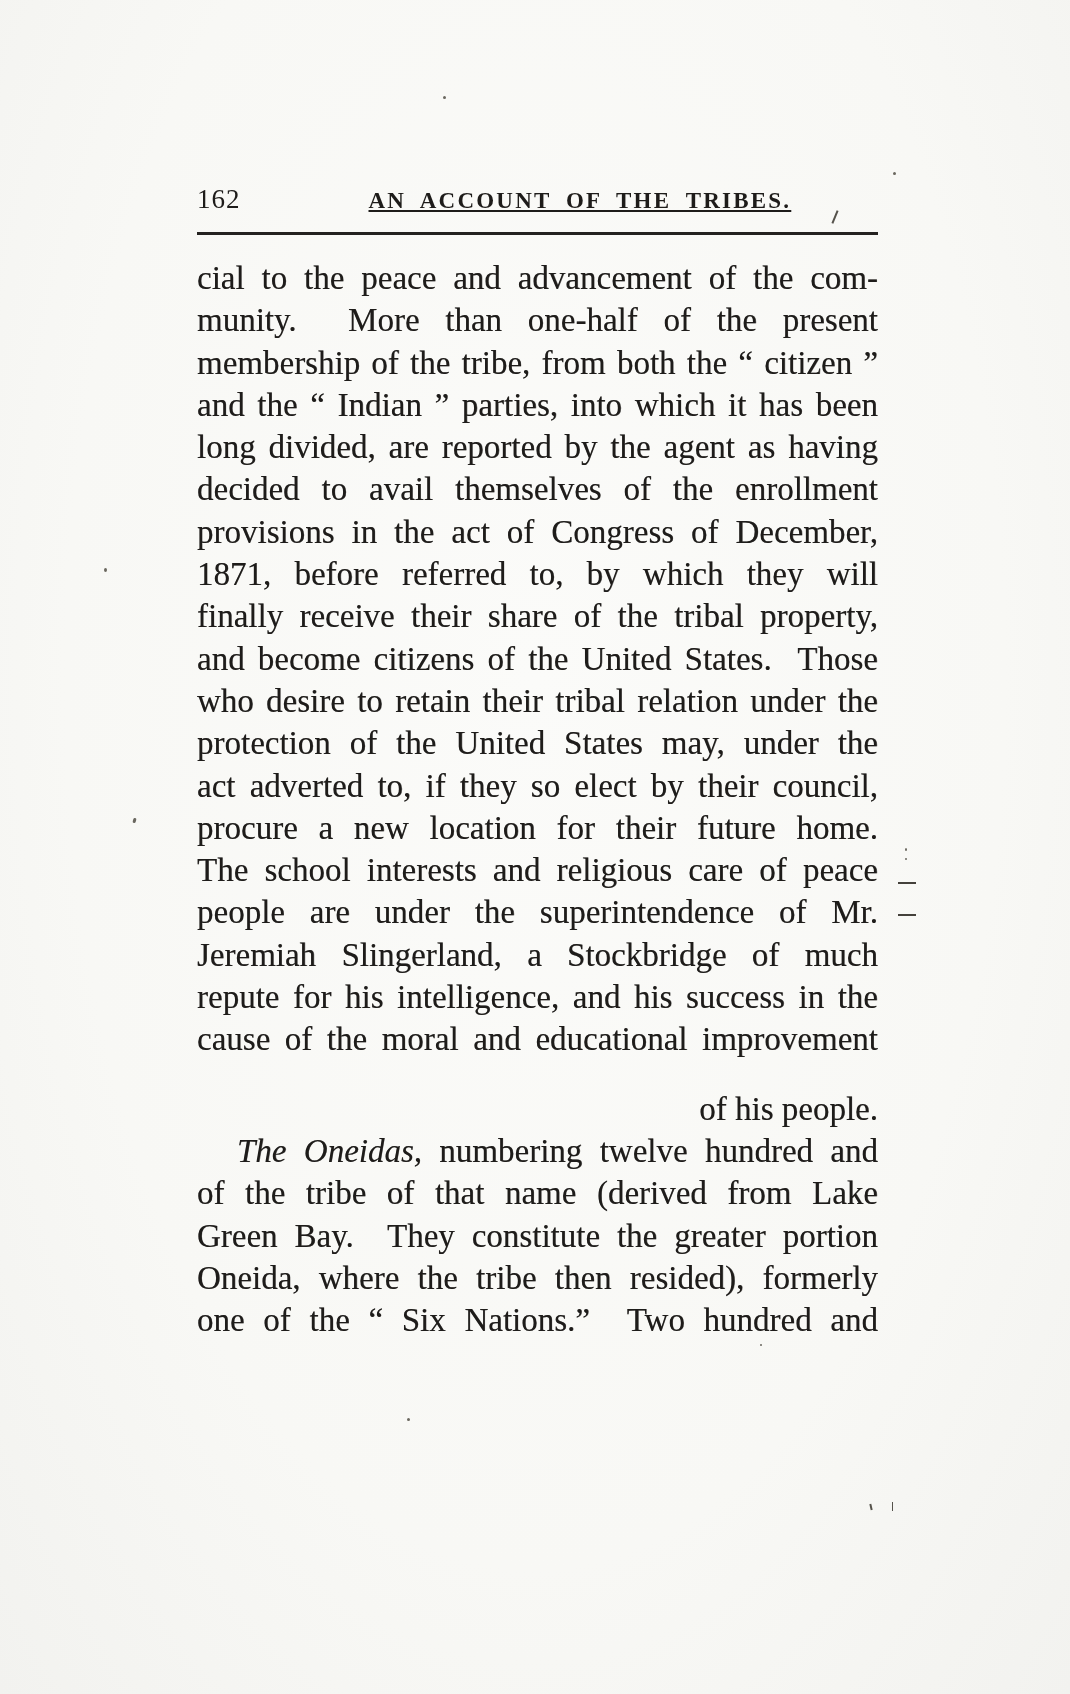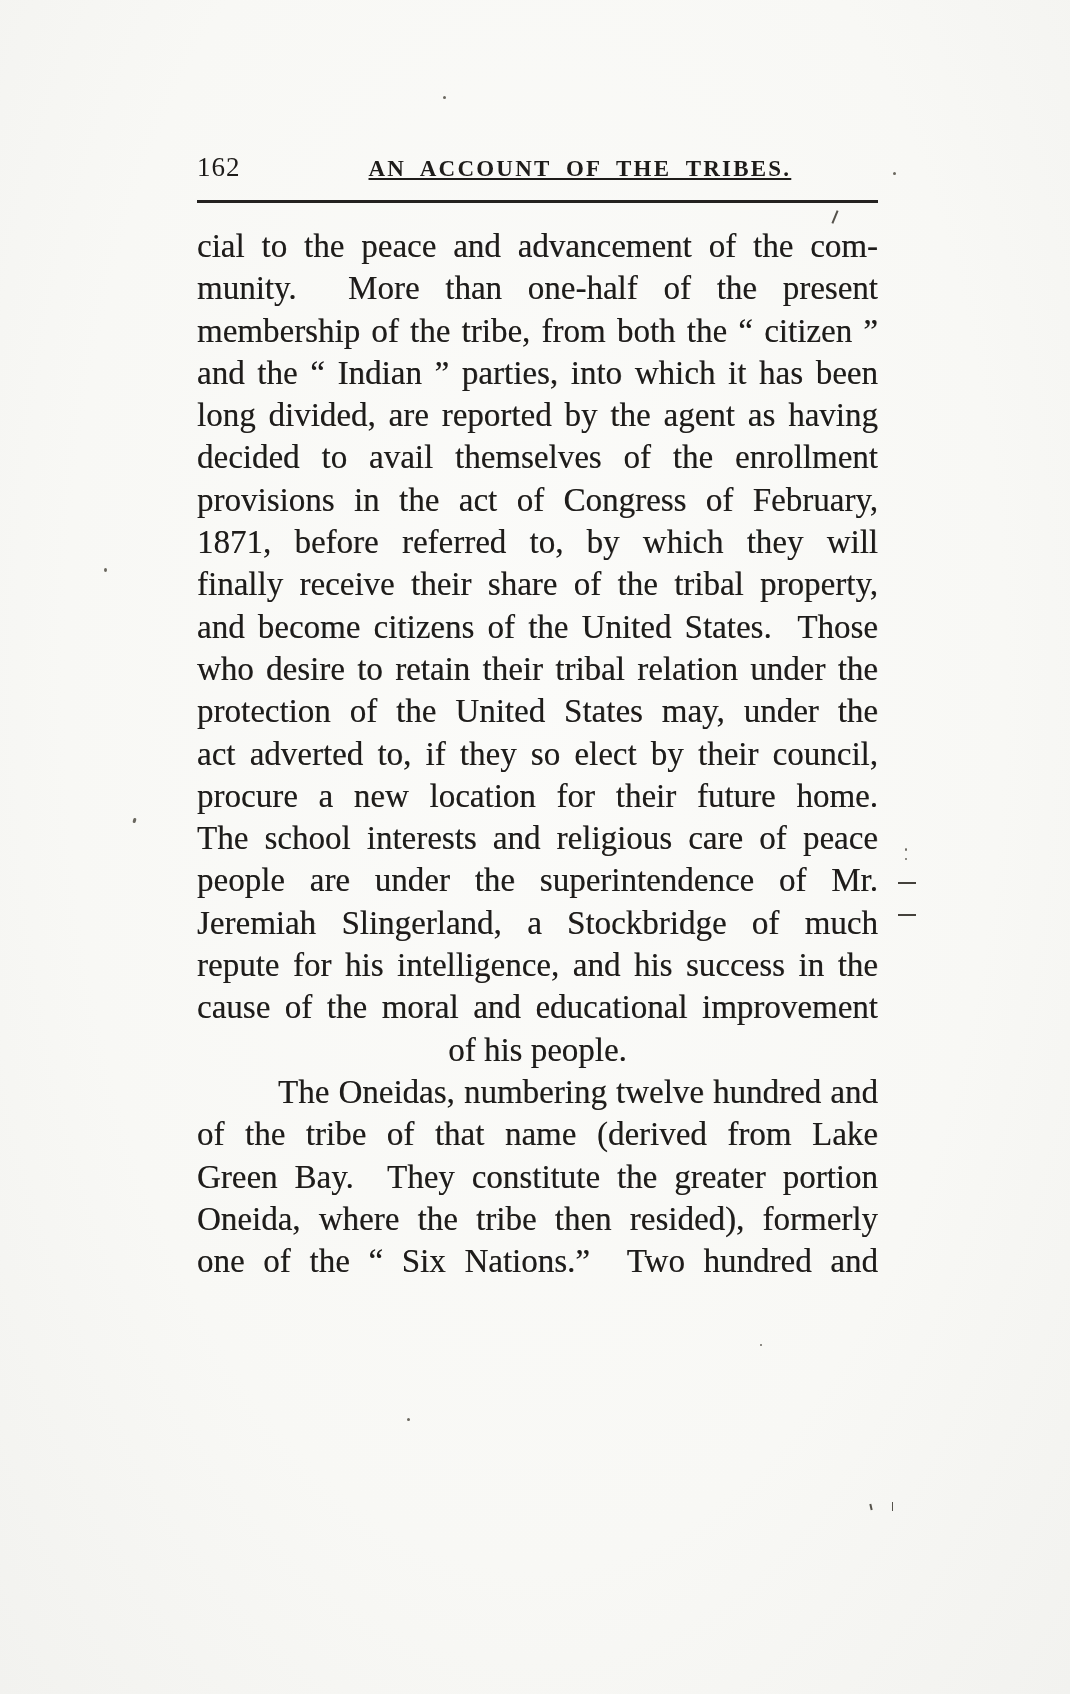--- a/index.html
+++ b/index.html
@@ -15,21 +15,21 @@
     color: #1e1c1a;
   }
   .page {
     position: absolute;
     inset: 0;
     background: radial-gradient(ellipse at 50% 40%, #fbfbf9 0%, #f8f8f5 62%, #f2f2ef 100%);
   }
   .text-block {
     position: absolute;
     left: 197px;
-    top: 152px;
+    top: 184px;
     width: 681px;
   }
   .header-row {
     display: flex;
     align-items: baseline;
     height: 32px;
   }
   .page-number {
     font-size: 27px;
     letter-spacing: 1px;
@@ -60,30 +60,31 @@
     text-shadow: 0.3px 0.3px 0 rgba(30, 28, 26, 0.55);
     white-space: normal;
   }
   .line::after {
     content: "";
     display: inline-block;
     width: 100%;
     height: 0;
   }
   .line.no-just {
-    text-align: center;
+    text-align: right;
+    margin-top: 27px;
   }
   .line.no-just::after {
     content: none;
   }
   .line.indent {
     text-indent: 40px;
   }
   .italic {
-    margin-left: 41px;
+    font-style: italic;
   }
   .speck {
     position: absolute;
     background: #6a675f;
     border-radius: 50%;
   }
   .dash {
     position: absolute;
     background: #44413b;
     height: 2px;
@@ -107,21 +108,21 @@
 
     <div class="rule"></div>
 
     <div class="body-text">
       <div class="line">cial to the peace and advancement of the com-</div>
       <div class="line">munity.&nbsp; More than one-half of the present</div>
       <div class="line">membership of the tribe, from both the “ citizen ”</div>
       <div class="line">and the “ Indian ” parties, into which it has been</div>
       <div class="line">long divided, are reported by the agent as having</div>
       <div class="line">decided to avail themselves of the enrollment</div>
-      <div class="line">provisions in the act of Congress of February,</div>
+      <div class="line">provisions in the act of Congress of December,</div>
       <div class="line">1871, before referred to, by which they will</div>
       <div class="line">finally receive their share of the tribal property,</div>
       <div class="line">and become citizens of the United States.&nbsp; Those</div>
       <div class="line">who desire to retain their tribal relation under the</div>
       <div class="line">protection of the United States may, under the</div>
       <div class="line">act adverted to, if they so elect by their council,</div>
       <div class="line">procure a new location for their future home.</div>
       <div class="line">The school interests and religious care of peace</div>
       <div class="line">people are under the superintendence of Mr.</div>
       <div class="line">Jeremiah Slingerland, a Stockbridge of much</div>

